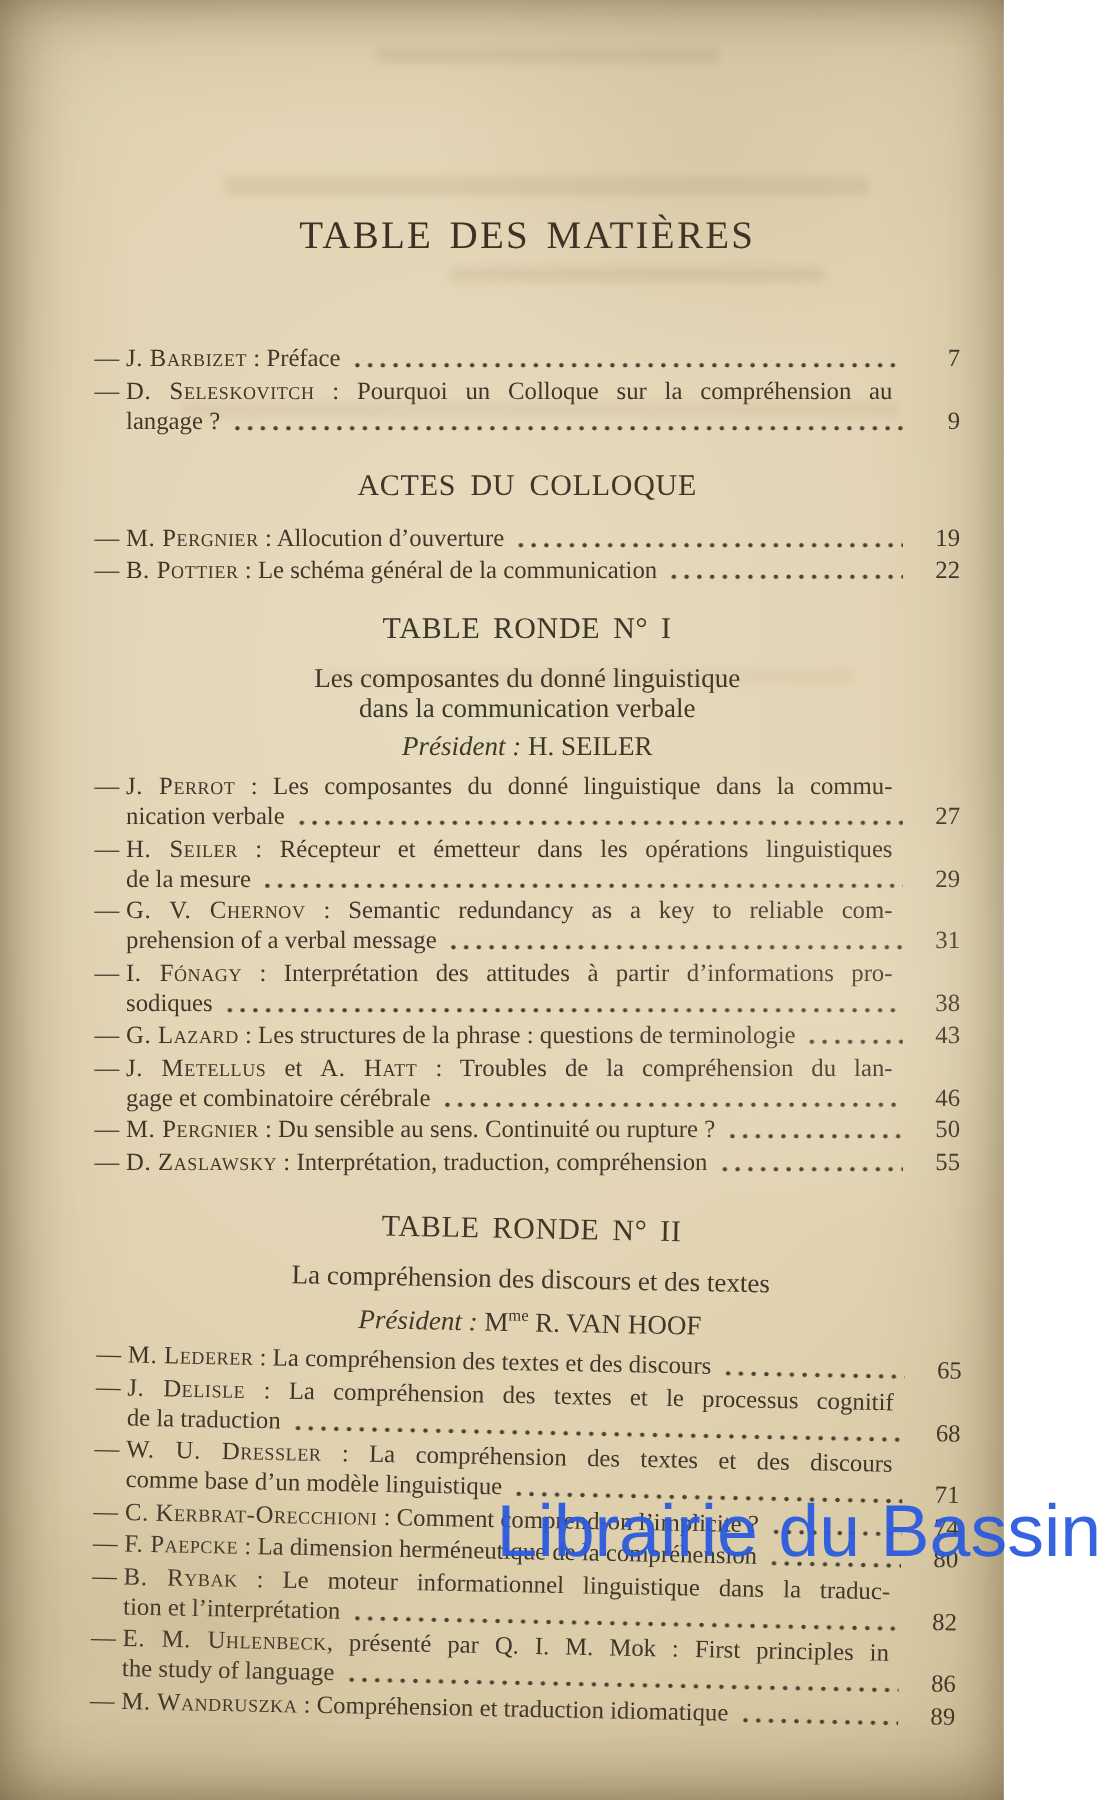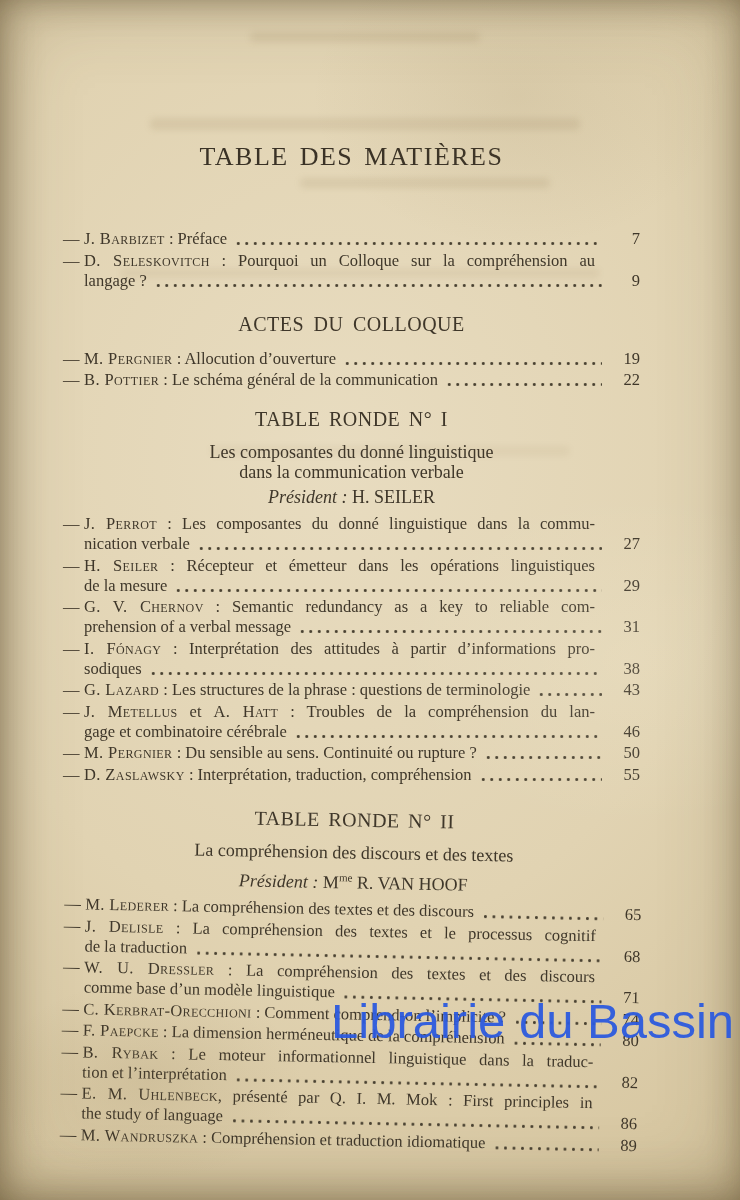--- a/index.html
+++ b/index.html
@@ -1,19 +1,19 @@
 <!DOCTYPE html>
 <html><head>
 <meta charset="utf-8">
 <style>
   html,body{margin:0;padding:0;width:740px;height:1200px;overflow:hidden;}
   body{font-family:"Liberation Serif", serif;}
 
   .paper{
-    position:relative;width:740px;height:1200px;
+    position:relative;width:669px;height:1200px;
     background:radial-gradient(130% 95% at 45% 38%, #e8dcc0 0%, #e1d3b2 42%, #d8c8a3 68%, #c9b790 100%);
     box-shadow:inset 0 0 80px rgba(104,86,50,.30),
                inset 16px 0 44px -18px rgba(80,63,34,.45),
                inset -12px 0 40px -22px rgba(80,63,34,.30),
                inset 0 -24px 55px -26px rgba(80,63,34,.38),
                inset 0 14px 40px -22px rgba(80,63,34,.35);
   }
   .paper::after{
     content:"";position:absolute;inset:0;pointer-events:none;
     background:

